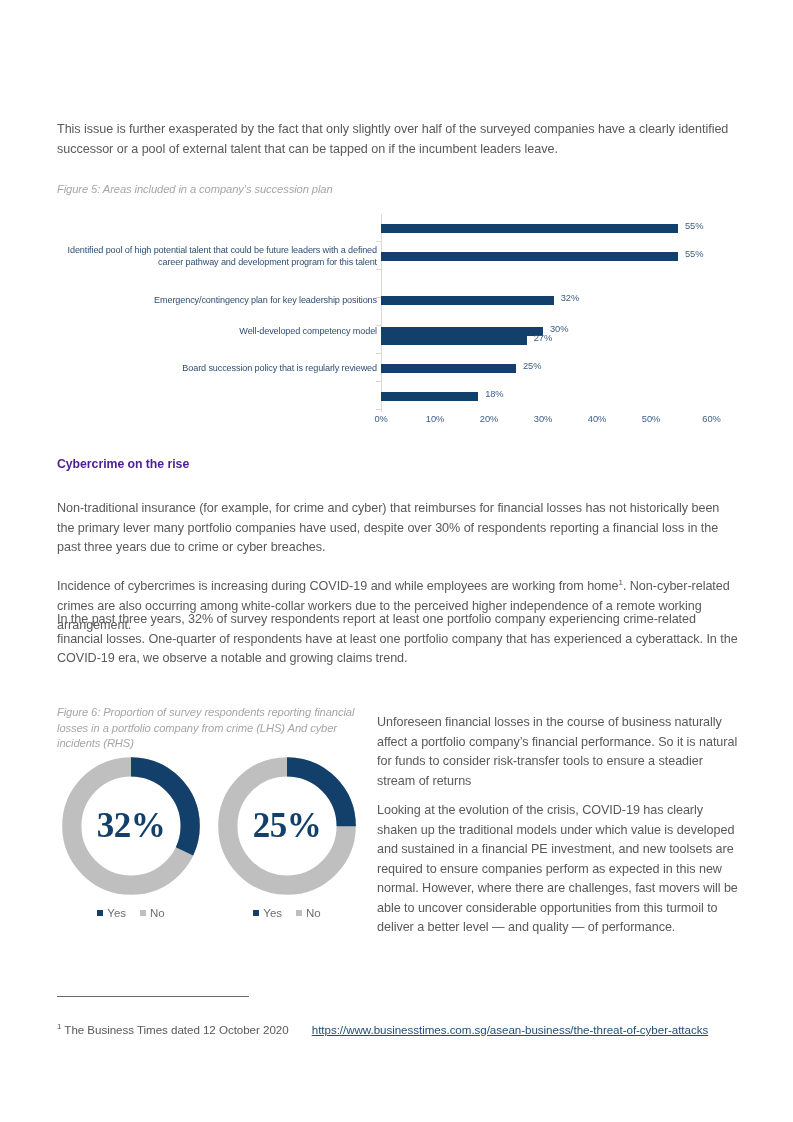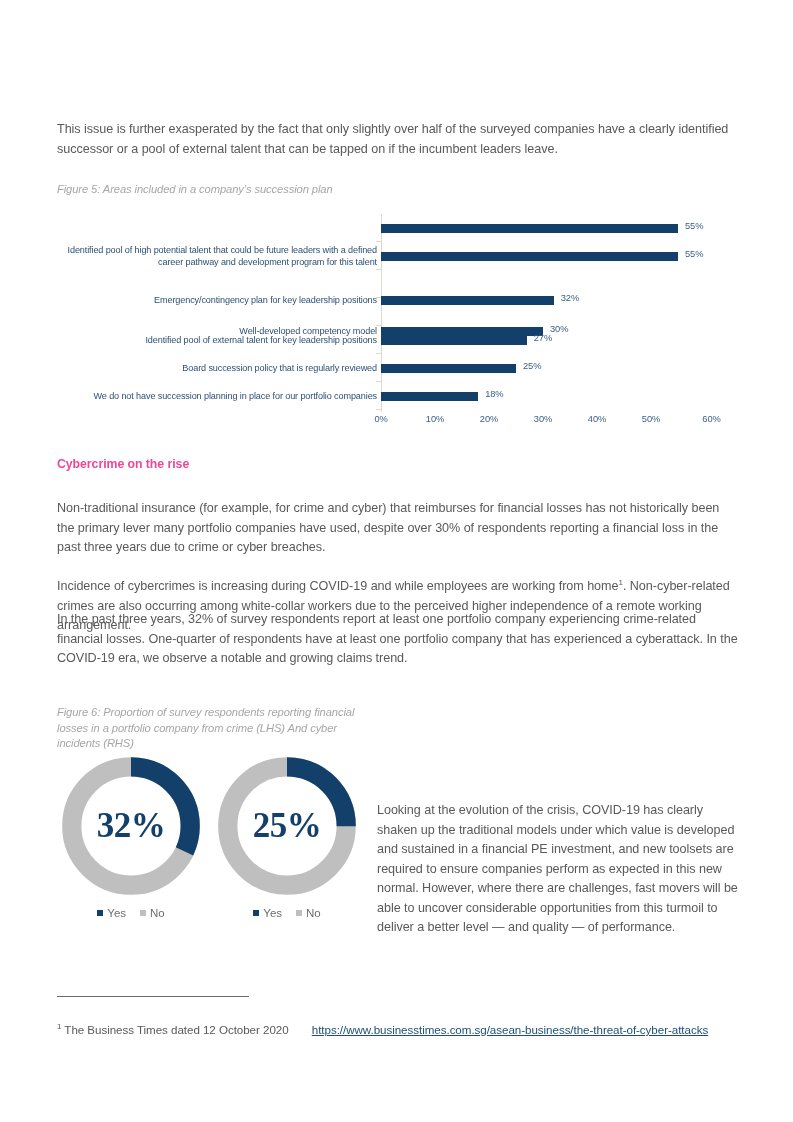--- a/index.html
+++ b/index.html
@@ -40,21 +40,21 @@
     letter-spacing: -0.05px;
     margin-top: 8px;
   }
   .para-main { left: 57px; width: 681px; }
 
   .section-head {
     position: absolute;
     left: 57px;
     font-size: 12.3px;
     font-weight: bold;
-    color: #ec4899;
+    color: #4c1d95;
     letter-spacing: -0.05px;
   }
 
   .sup {
     font-size: 8px;
     vertical-align: super;
     line-height: 0;
   }
 
   
@@ -233,31 +233,29 @@
           <div class="bc-label">Emergency/contingency plan for key leadership positions</div>
           <div class="bc-bar" style="width: 172.8px;"></div>
           <div class="bc-val" style="left: 503.8px;">32%</div>
         </div>
         <div class="bc-row" style="top: 86px; margin-top: 19px;">
           <div class="bc-label">Well-developed competency model</div>
           <div class="bc-bar" style="width: 162px;"></div>
           <div class="bc-val" style="left: 493px;">30%</div>
         </div>
         <div class="bc-row" style="top: 114px;">
-          <div class="bc-label">Identified pool of external talent for key leadership positions</div>
           <div class="bc-bar" style="width: 145.8px;"></div>
           <div class="bc-val" style="left: 476.8px;">27%</div>
         </div>
         <div class="bc-row" style="top: 142px;">
           <div class="bc-label">Board succession policy that is regularly reviewed</div>
           <div class="bc-bar" style="width: 135px;"></div>
           <div class="bc-val" style="left: 466px;">25%</div>
         </div>
         <div class="bc-row" style="top: 170px;">
-          <div class="bc-label">We do not have succession planning in place for our portfolio companies</div>
           <div class="bc-bar" style="width: 97.2px;"></div>
           <div class="bc-val" style="left: 428.2px;">18%</div>
         </div>
       </div>
     <div class="bc-xaxis" id="bc-xaxis">
         <span class="bc-xtick" style="left: 324px;">0%</span>
         <span class="bc-xtick" style="left: 378px;">10%</span>
         <span class="bc-xtick" style="left: 432px;">20%</span>
         <span class="bc-xtick" style="left: 486px;">30%</span>
         <span class="bc-xtick" style="left: 540px;">40%</span>
@@ -316,18 +314,19 @@
         </span>
         <span class="legend-item">
           <span class="legend-swatch" style="background:#bfbfbf;"></span>
           <span>No</span>
         </span>
       </div>
     </div>
 
   </div>
 
+  <div class="para" style="left:377px; top:705px; width:361px;">Unforeseen financial losses in the course of business naturally affect a portfolio company’s financial performance. So it is natural for funds to consider risk-transfer tools to ensure a steadier stream of returns</div>
   <div class="para" style="left:377px; top:793px; width:361px;">Looking at the evolution of the crisis, COVID-19 has clearly shaken up the traditional models under which value is developed and sustained in a financial PE investment, and new toolsets are required to ensure companies perform as expected in this new normal. However, where there are challenges, fast movers will be able to uncover considerable opportunities from this turmoil to deliver a better level — and quality — of performance.</div>
 
   <div class="fn-rule"></div>
   <div class="footnote"><span class="sup">1</span><span> The Business Times dated 12 October 2020 </span><a class="fn-link" href="#">https://www.businesstimes.com.sg/asean-business/the-threat-of-cyber-attacks</a></div>
 
 </div>
 
 </body></html>

